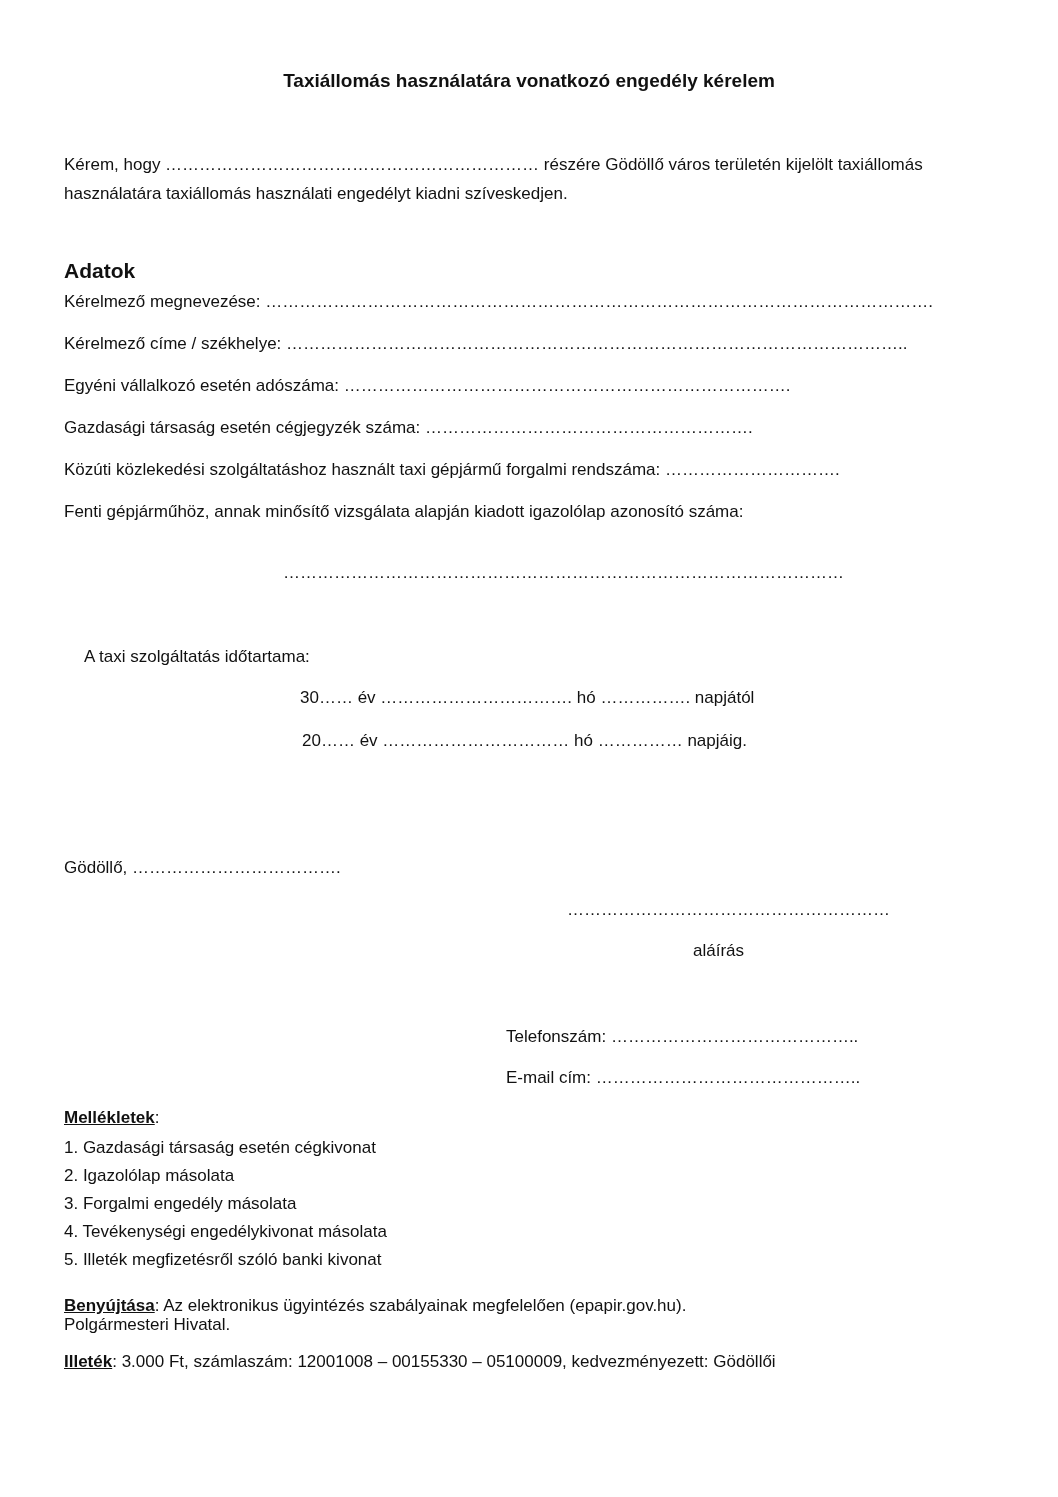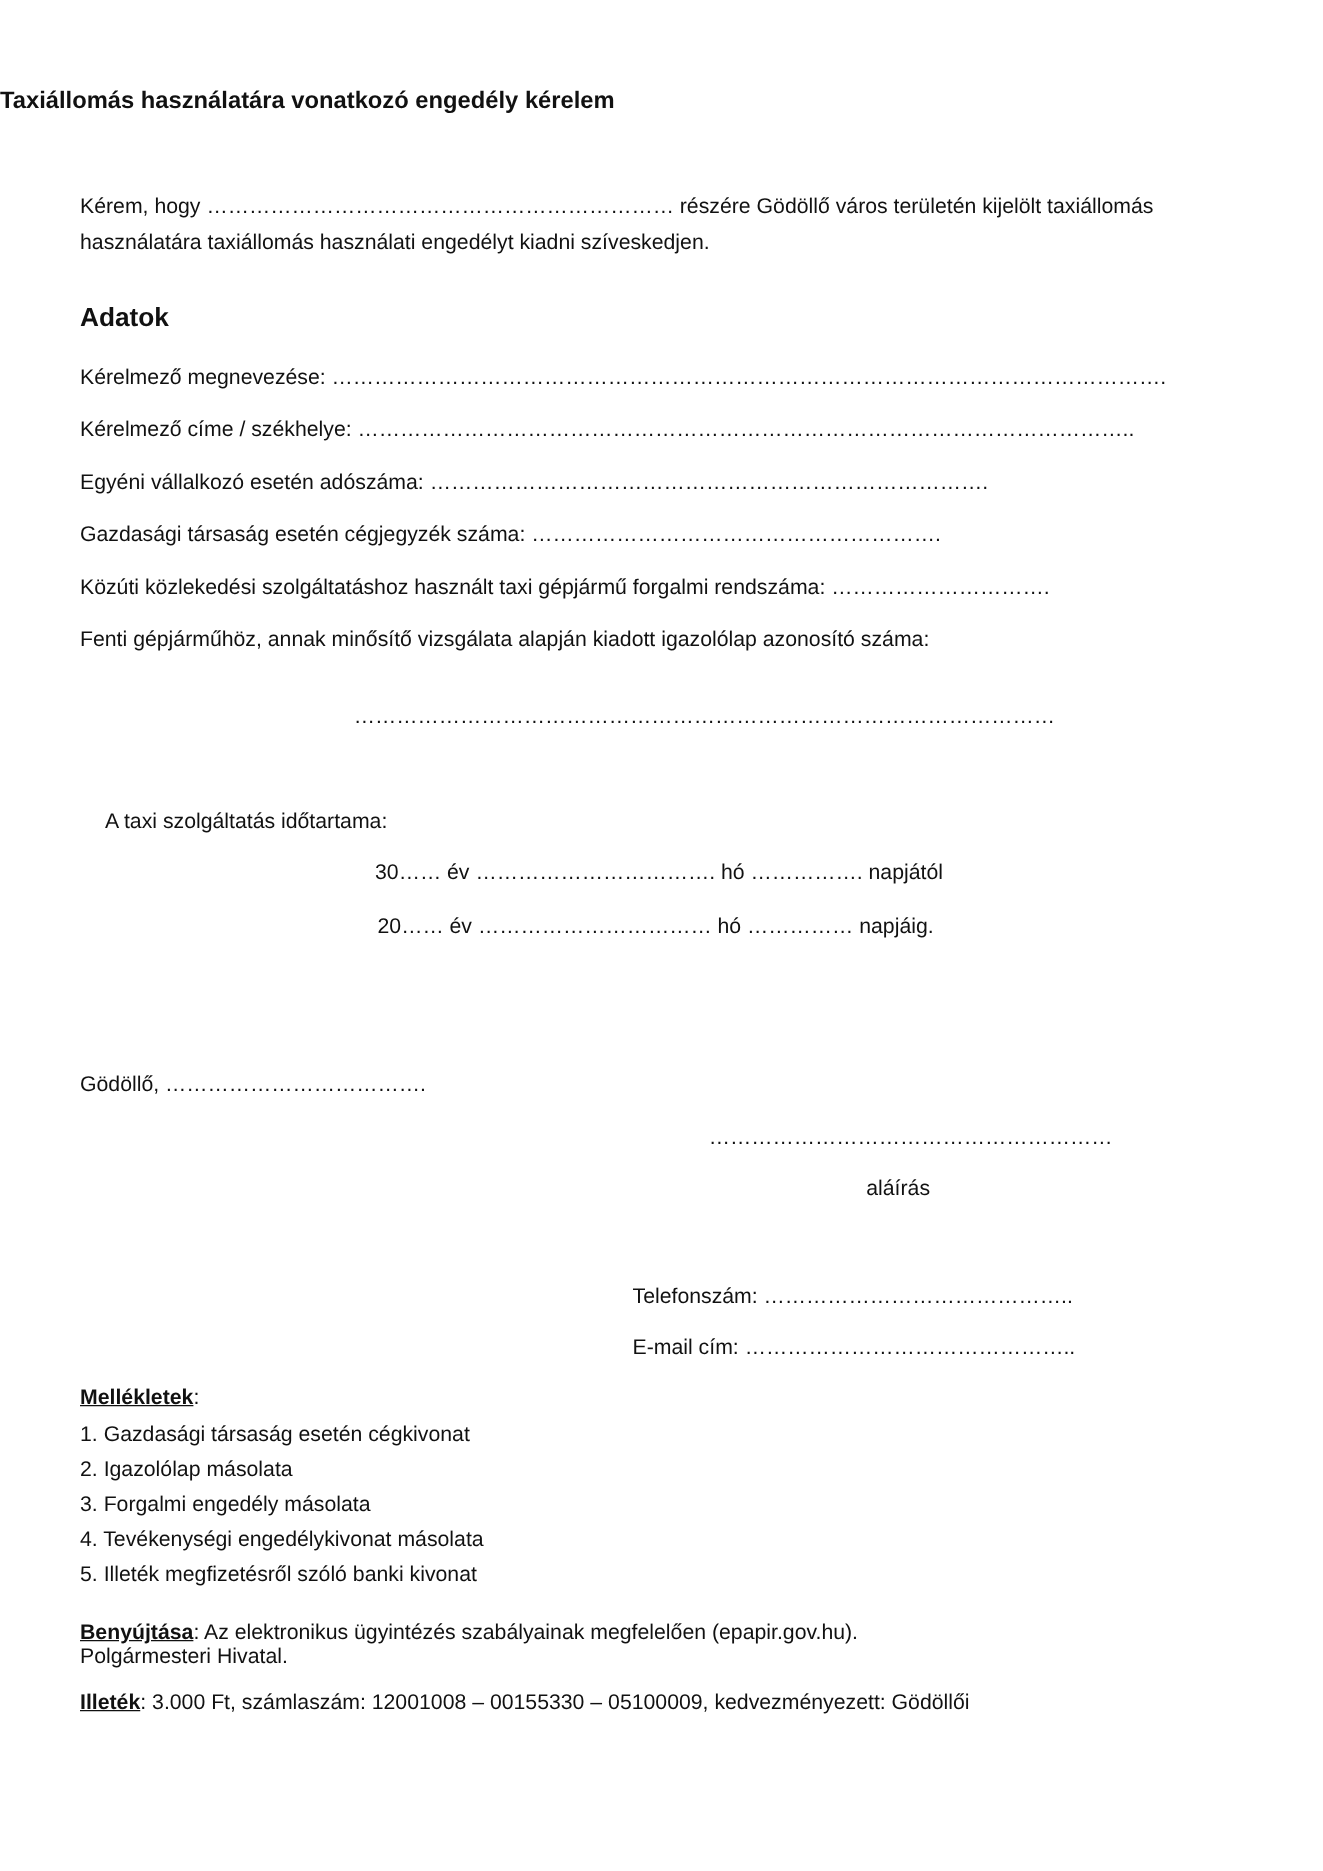--- a/index.html
+++ b/index.html
@@ -1,23 +1,23 @@
 <!DOCTYPE html>
 <html><head>
 <meta charset="utf-8">
 <style>
   html, body { margin: 0; padding: 0; background: #ffffff; }
   body {
     width: 1058px; height: 1497px; position: relative; overflow: hidden;
     font-family: "Liberation Sans", sans-serif; color: #111; font-size: 17px;
   }
   .abs { position: absolute; white-space: nowrap; }
-  .title { left: 0; width: 1058px; top: 70px; font-weight: bold; font-size: 19px; }
+  .title { left: 0; width: 1058px; top: 70px; text-align: center; font-weight: bold; font-size: 19px; }
   .p { left: 64px; }
-  .heading { left: 64px; top: 243px; font-weight: bold; font-size: 21px; text-align: right; }
+  .heading { left: 64px; top: 259px; font-weight: bold; font-size: 21px; text-align: right; }
   .dots { letter-spacing: 0px; }
   .u { text-decoration: underline; font-weight: bold; }
 </style>
 </head>
 <body>
 
 <div class="abs title">Taxiállomás használatára vonatkozó engedély kérelem</div>
 
 <div class="abs p" style="top:155px;">
   <span>Kérem, hogy </span><span class="dots">…………………………………………………………</span><span> részére Gödöllő város területén kijelölt taxiállomás</span>

